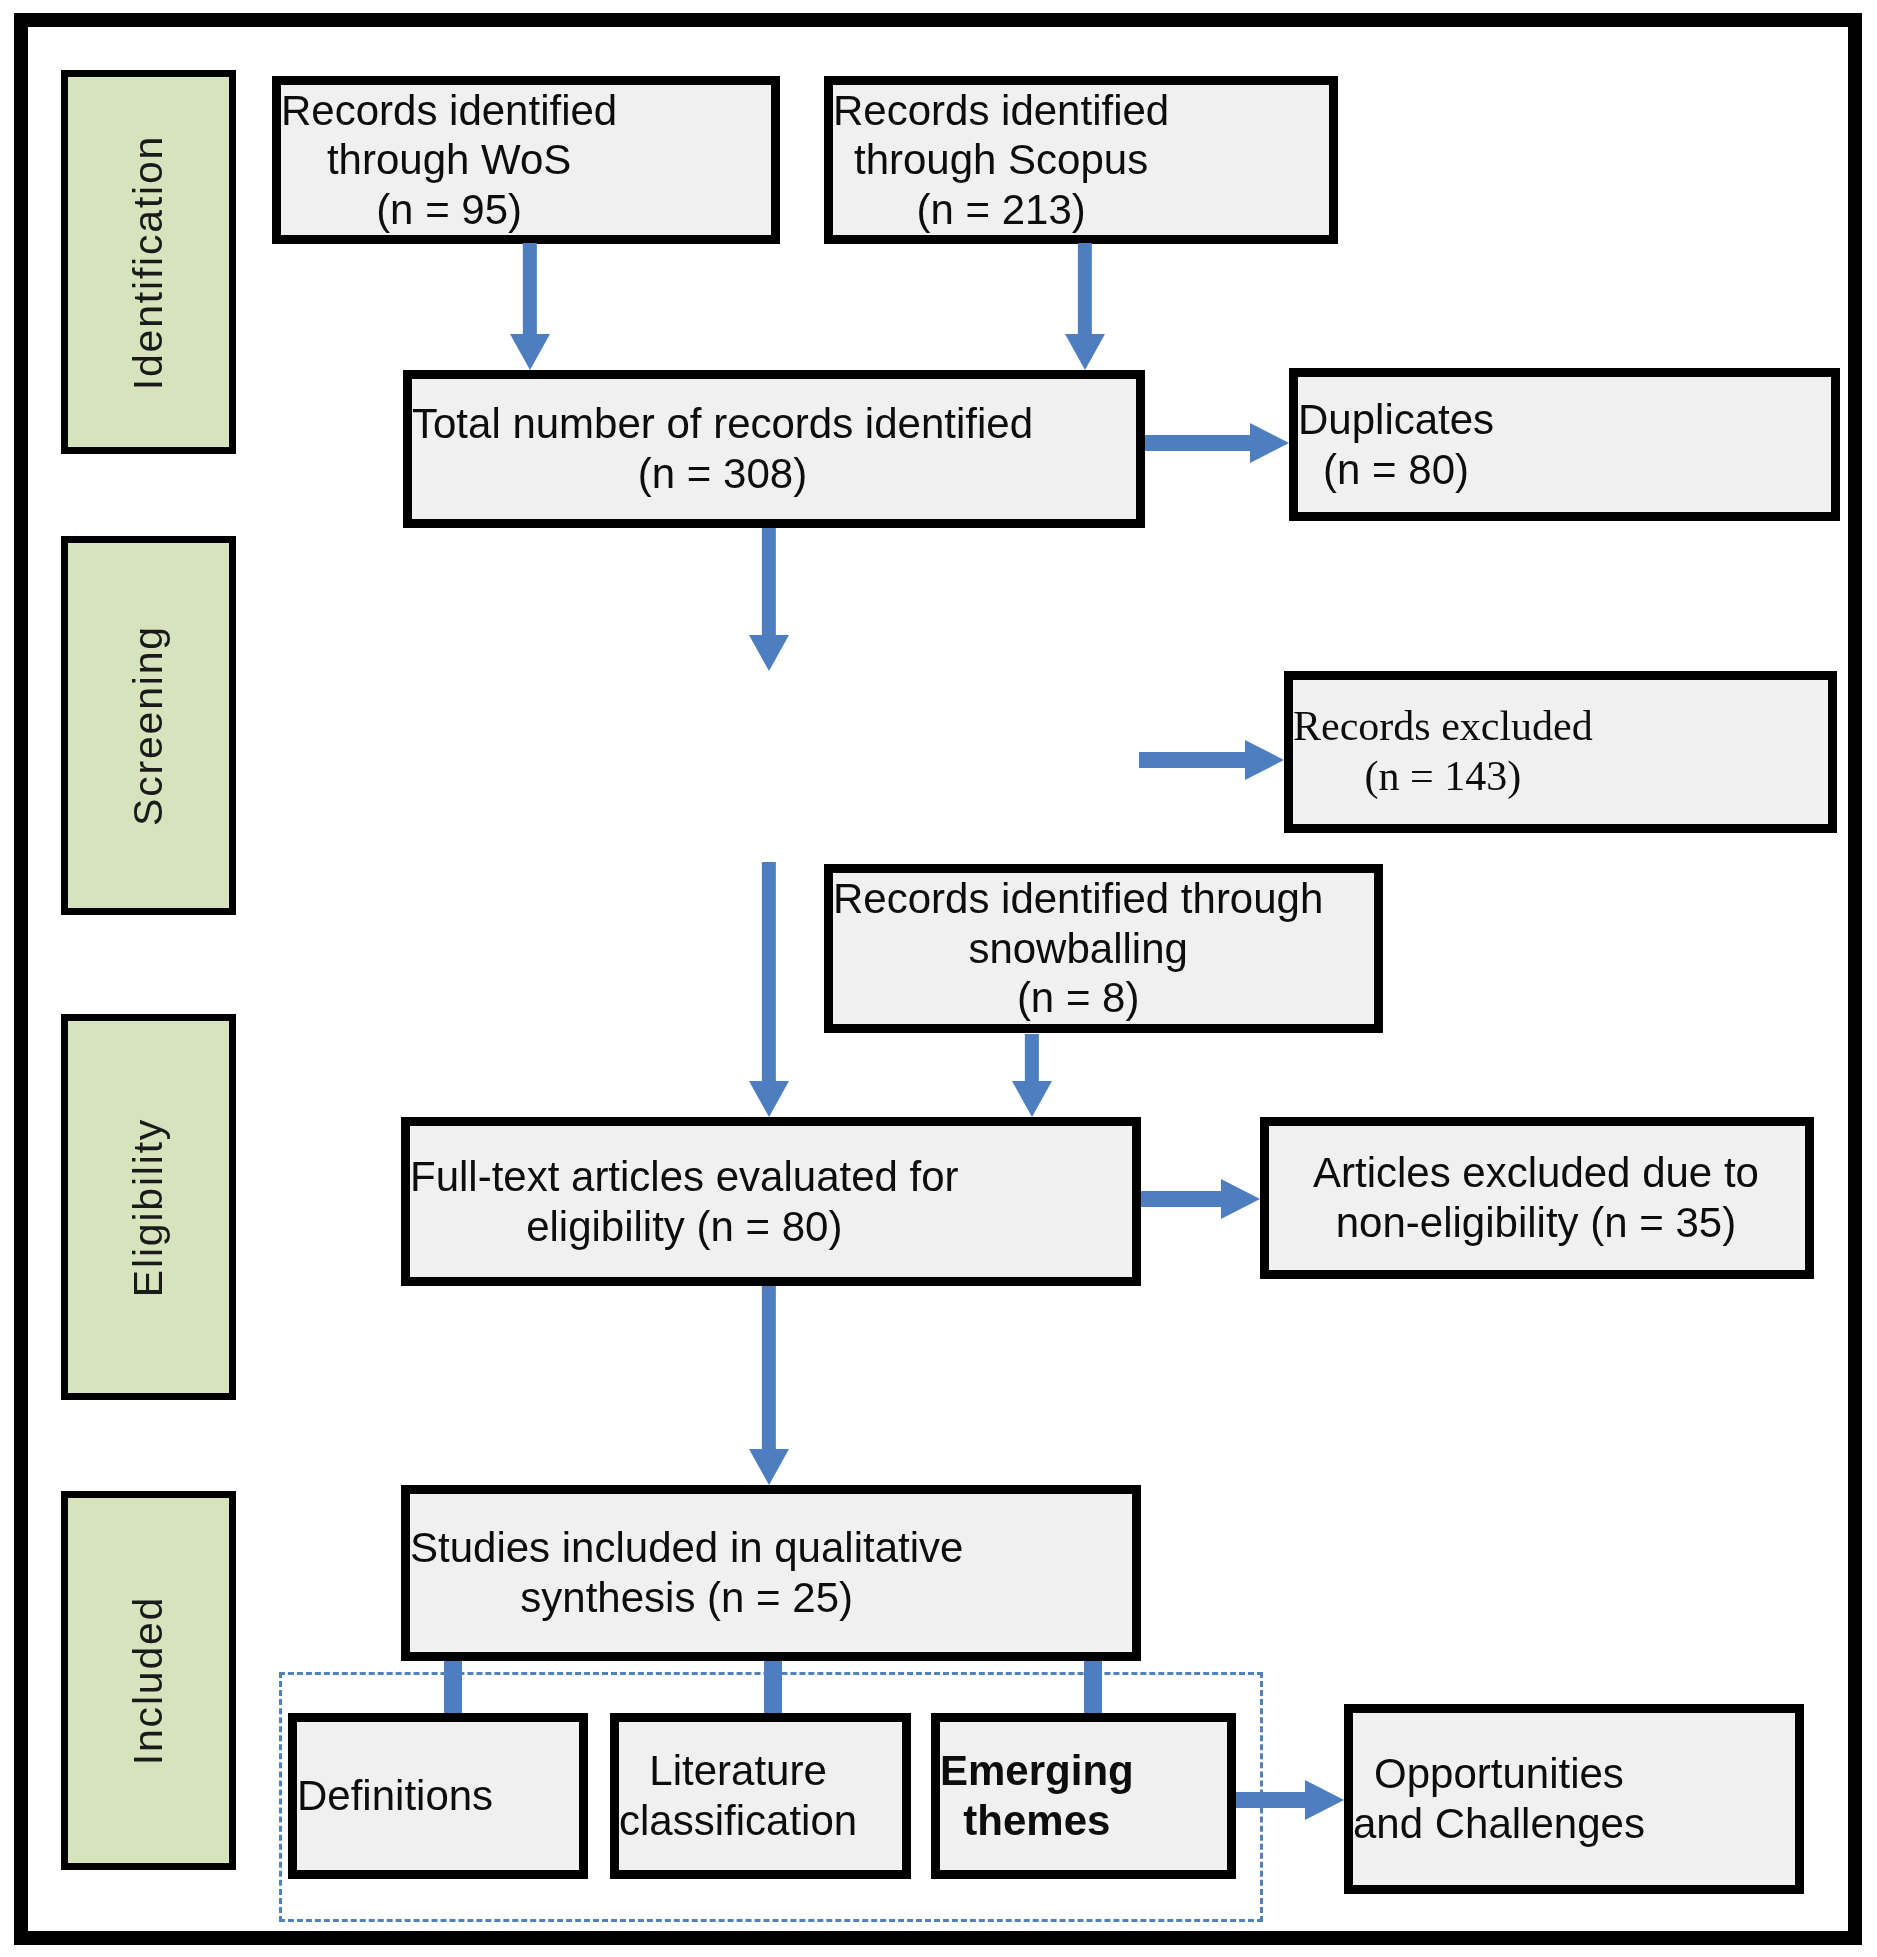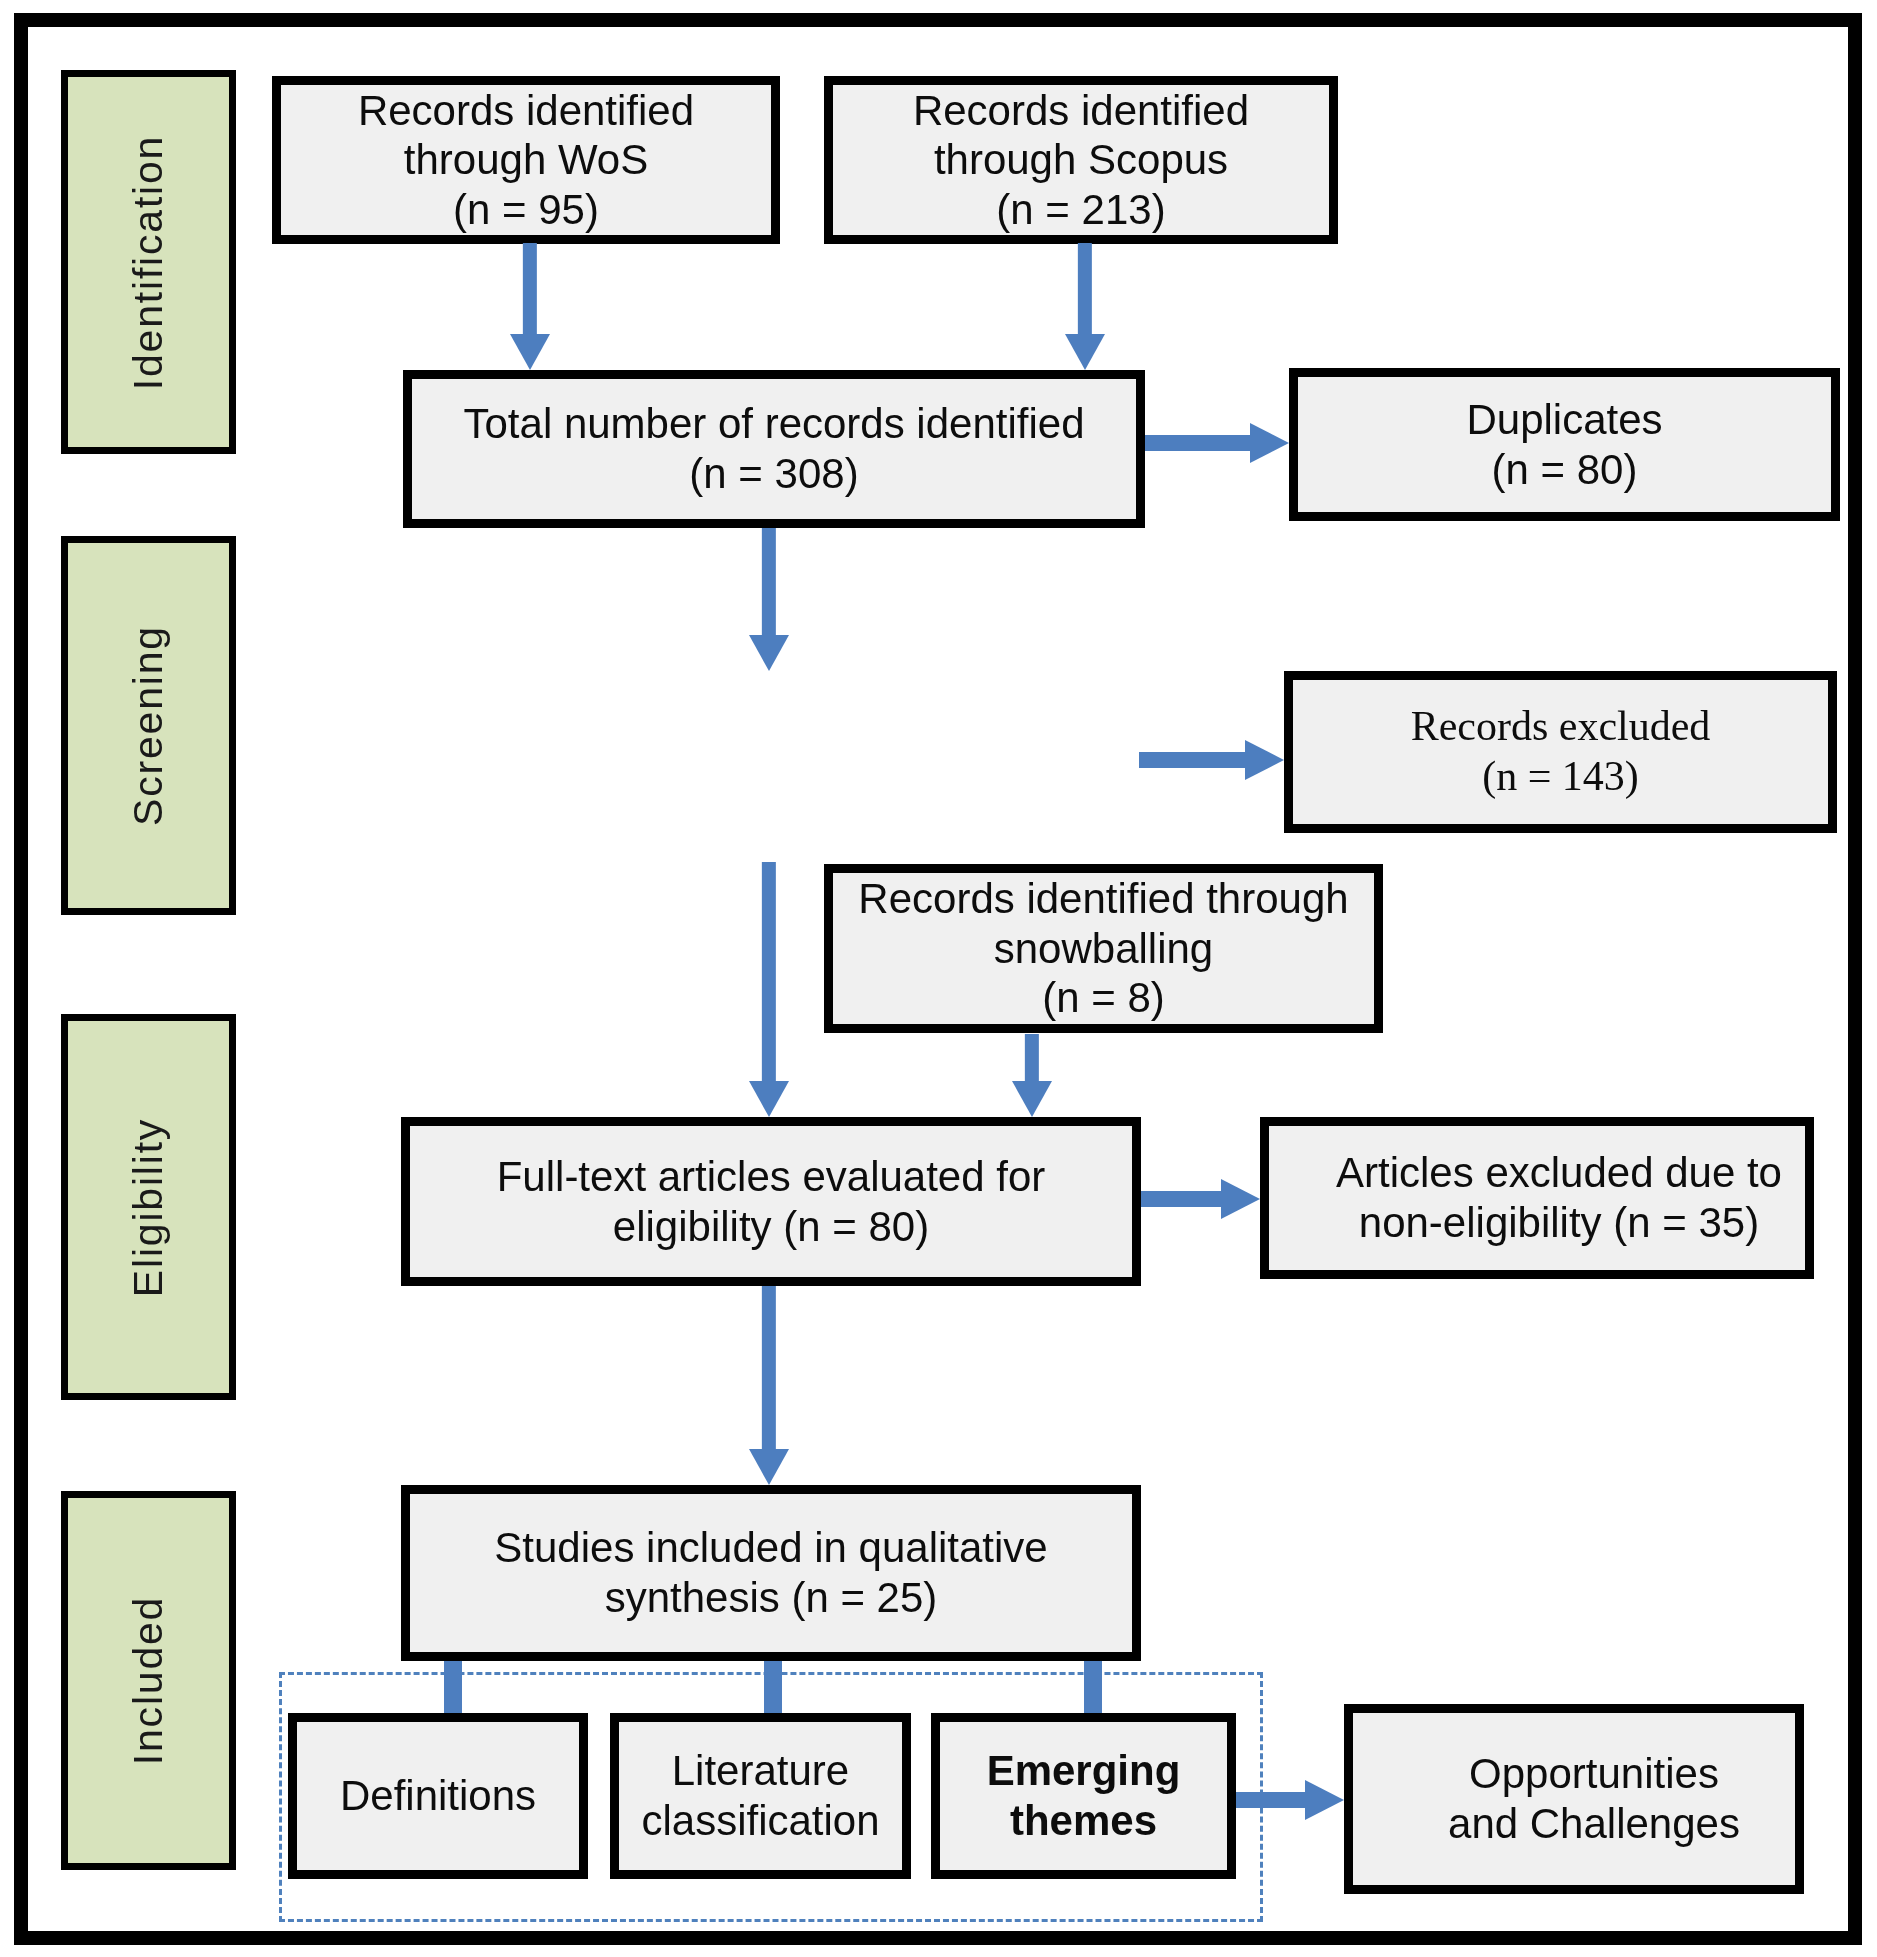--- a/index.html
+++ b/index.html
@@ -39,21 +39,21 @@
     white-space: nowrap;
     font-size: 41px;
     letter-spacing: 1.8px;
     color: #1a1a1a;
   }
 
   .fbox {
     position: absolute;
     background: var(--box-fill);
     border: 9.8px solid var(--border);
-    display: flex; align-items: center; justify-content: center;
+    display: flex; align-items: center; 
     text-align: center;
   }
   .fbox .txt {
     white-space: pre-line;
     font-size: 42px;
     line-height: 1.18;
     color: #0d0d0d;
   }
 
   .dashed-region {
@@ -179,21 +179,21 @@
   <div class="fbox" style="left:610px; top:1713px; width:301px; height:166px; z-index:4;">
     <span class="txt">Literature
 classification</span>
   </div>
 
   <div class="fbox" style="left:931px; top:1713px; width:305px; height:166px; z-index:4;font-weight:bold;">
     <span class="txt">Emerging
 themes</span>
   </div>
 
-  <div class="fbox" style="left:1344px; top:1704px; width:460px; height:190px;padding-left:40px;">
+  <div class="fbox" style="left:1344px; top:1704px; width:460px; height:190px;">
     <span class="txt">Opportunities
 and Challenges</span>
   </div>
 
   <div class="arrow-v" style="left:509px; top:243px; height:127px;">
     <div class="shaft"></div>
     <div class="head"></div>
   </div>
 
   <div class="arrow-v" style="left:1064px; top:243px; height:127px;">

